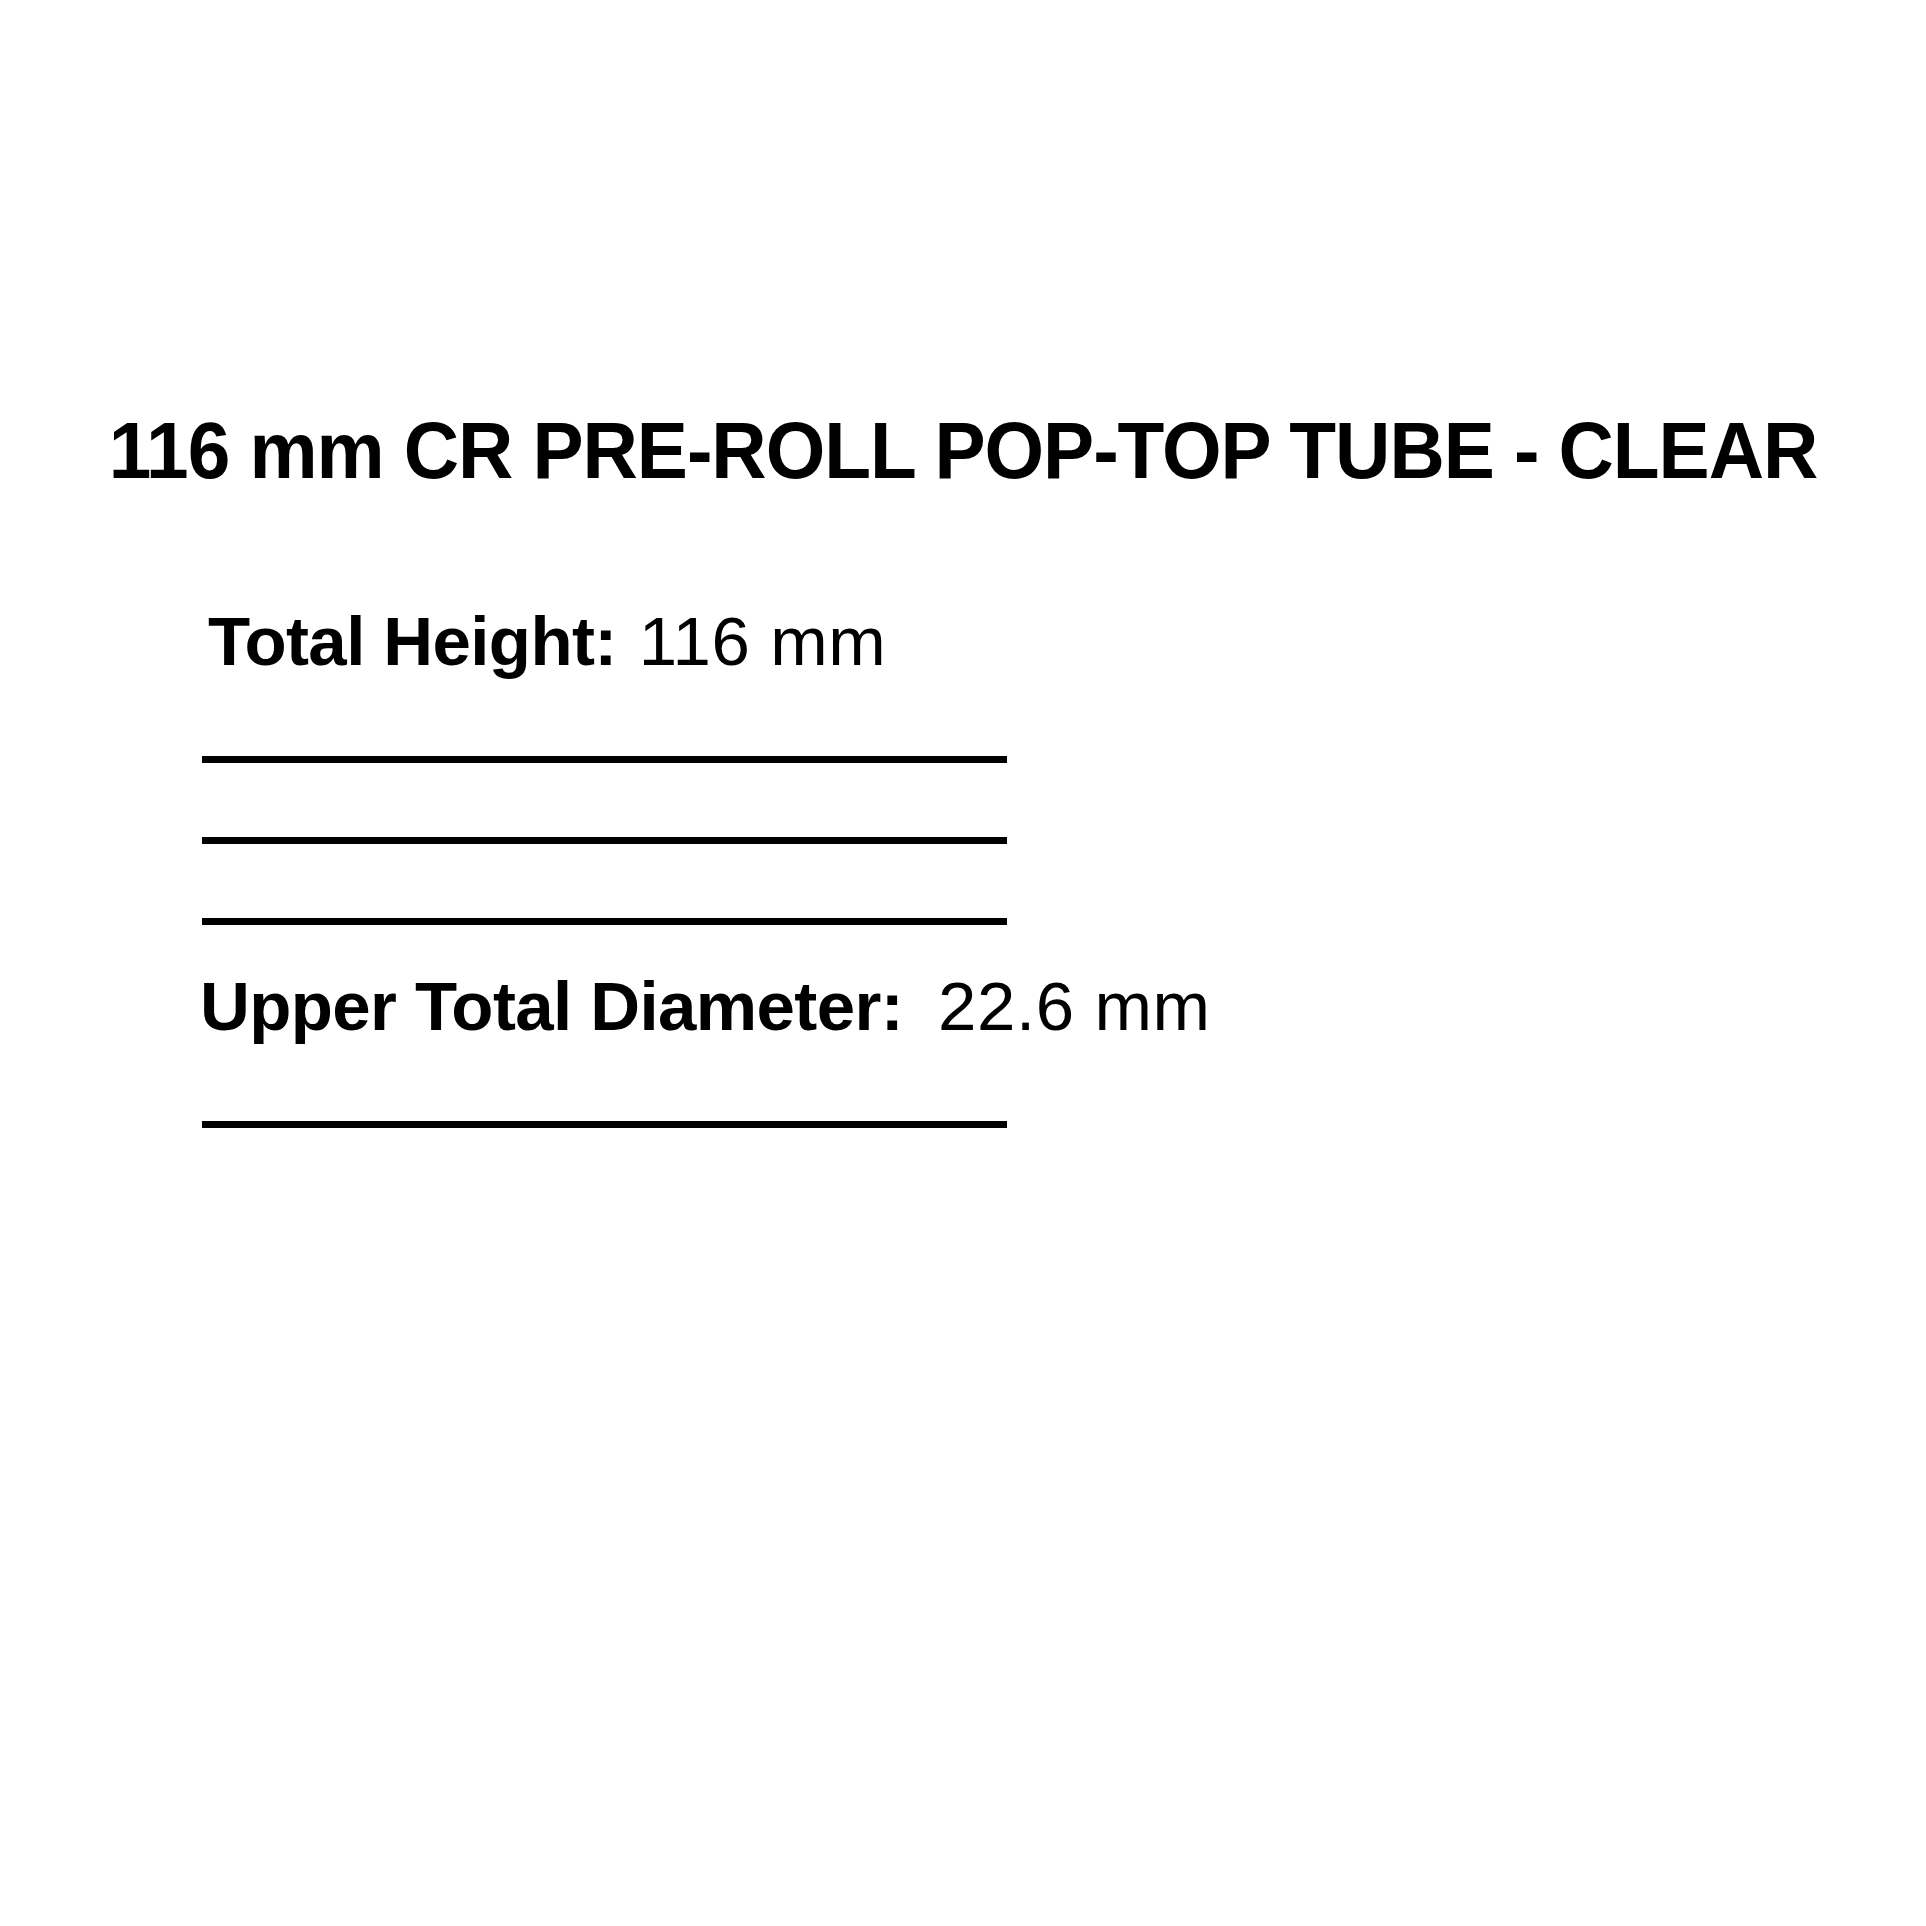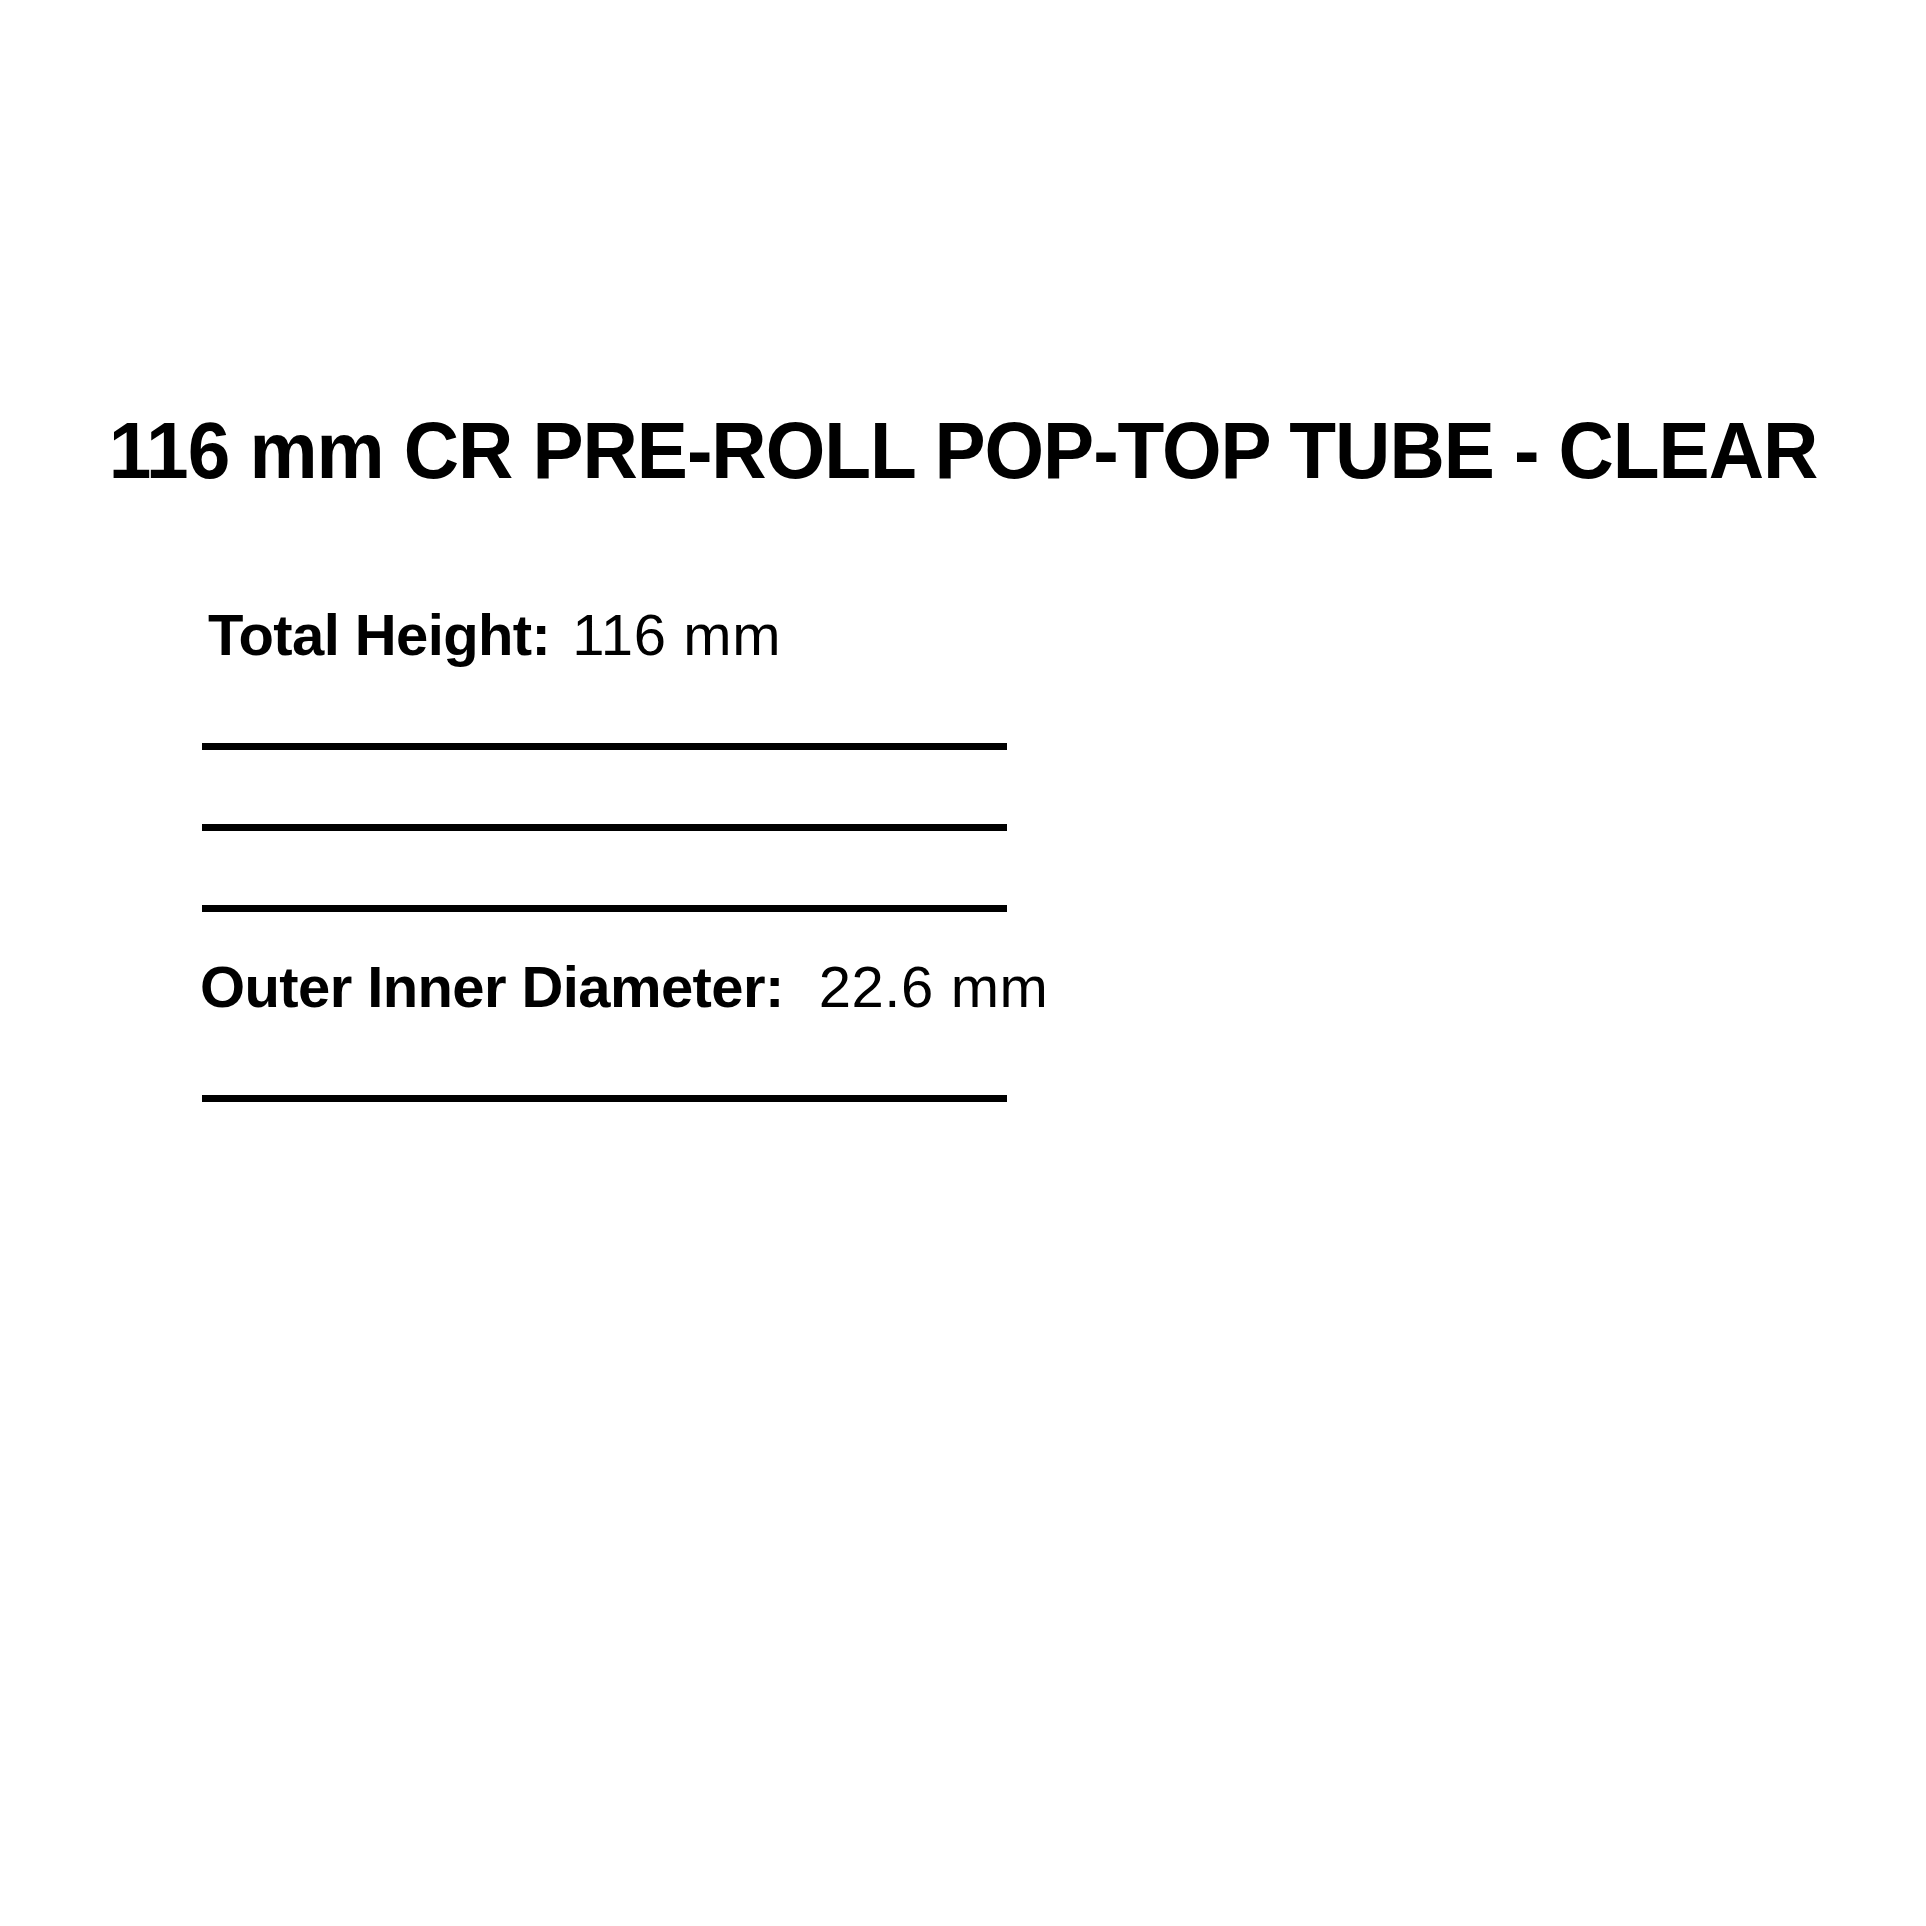--- a/index.html
+++ b/index.html
@@ -28,21 +28,21 @@
     white-space: nowrap;
     transform: scaleX(0.97);
     transform-origin: center;
   }
   .specs {
     margin-top: 108px;
     margin-left: 200px;
     width: 1370px;
   }
   .spec-row {
-    font-size: 58px;
+    font-size: 69px;
     line-height: 1.18;
     white-space: nowrap;
   }
   .spec-row.indent-sm {
     padding-left: 8px;
   }
   .spec-label {
     font-weight: 800;
     letter-spacing: -0.6px;
   }
@@ -77,21 +77,21 @@
 
     <hr class="divider">
 
 
     <hr class="divider">
 
 
     <hr class="divider">
 
     <div class="spec-row wide-gap">
-      <span class="spec-label">Outer Inner Diameter:</span><span class="spec-value">22.6 mm</span>
+      <span class="spec-label">Upper Total Diameter:</span><span class="spec-value">22.6 mm</span>
     </div>
 
     <hr class="divider">
 
 
   </div>
 </div>
 
 
 </body></html>

